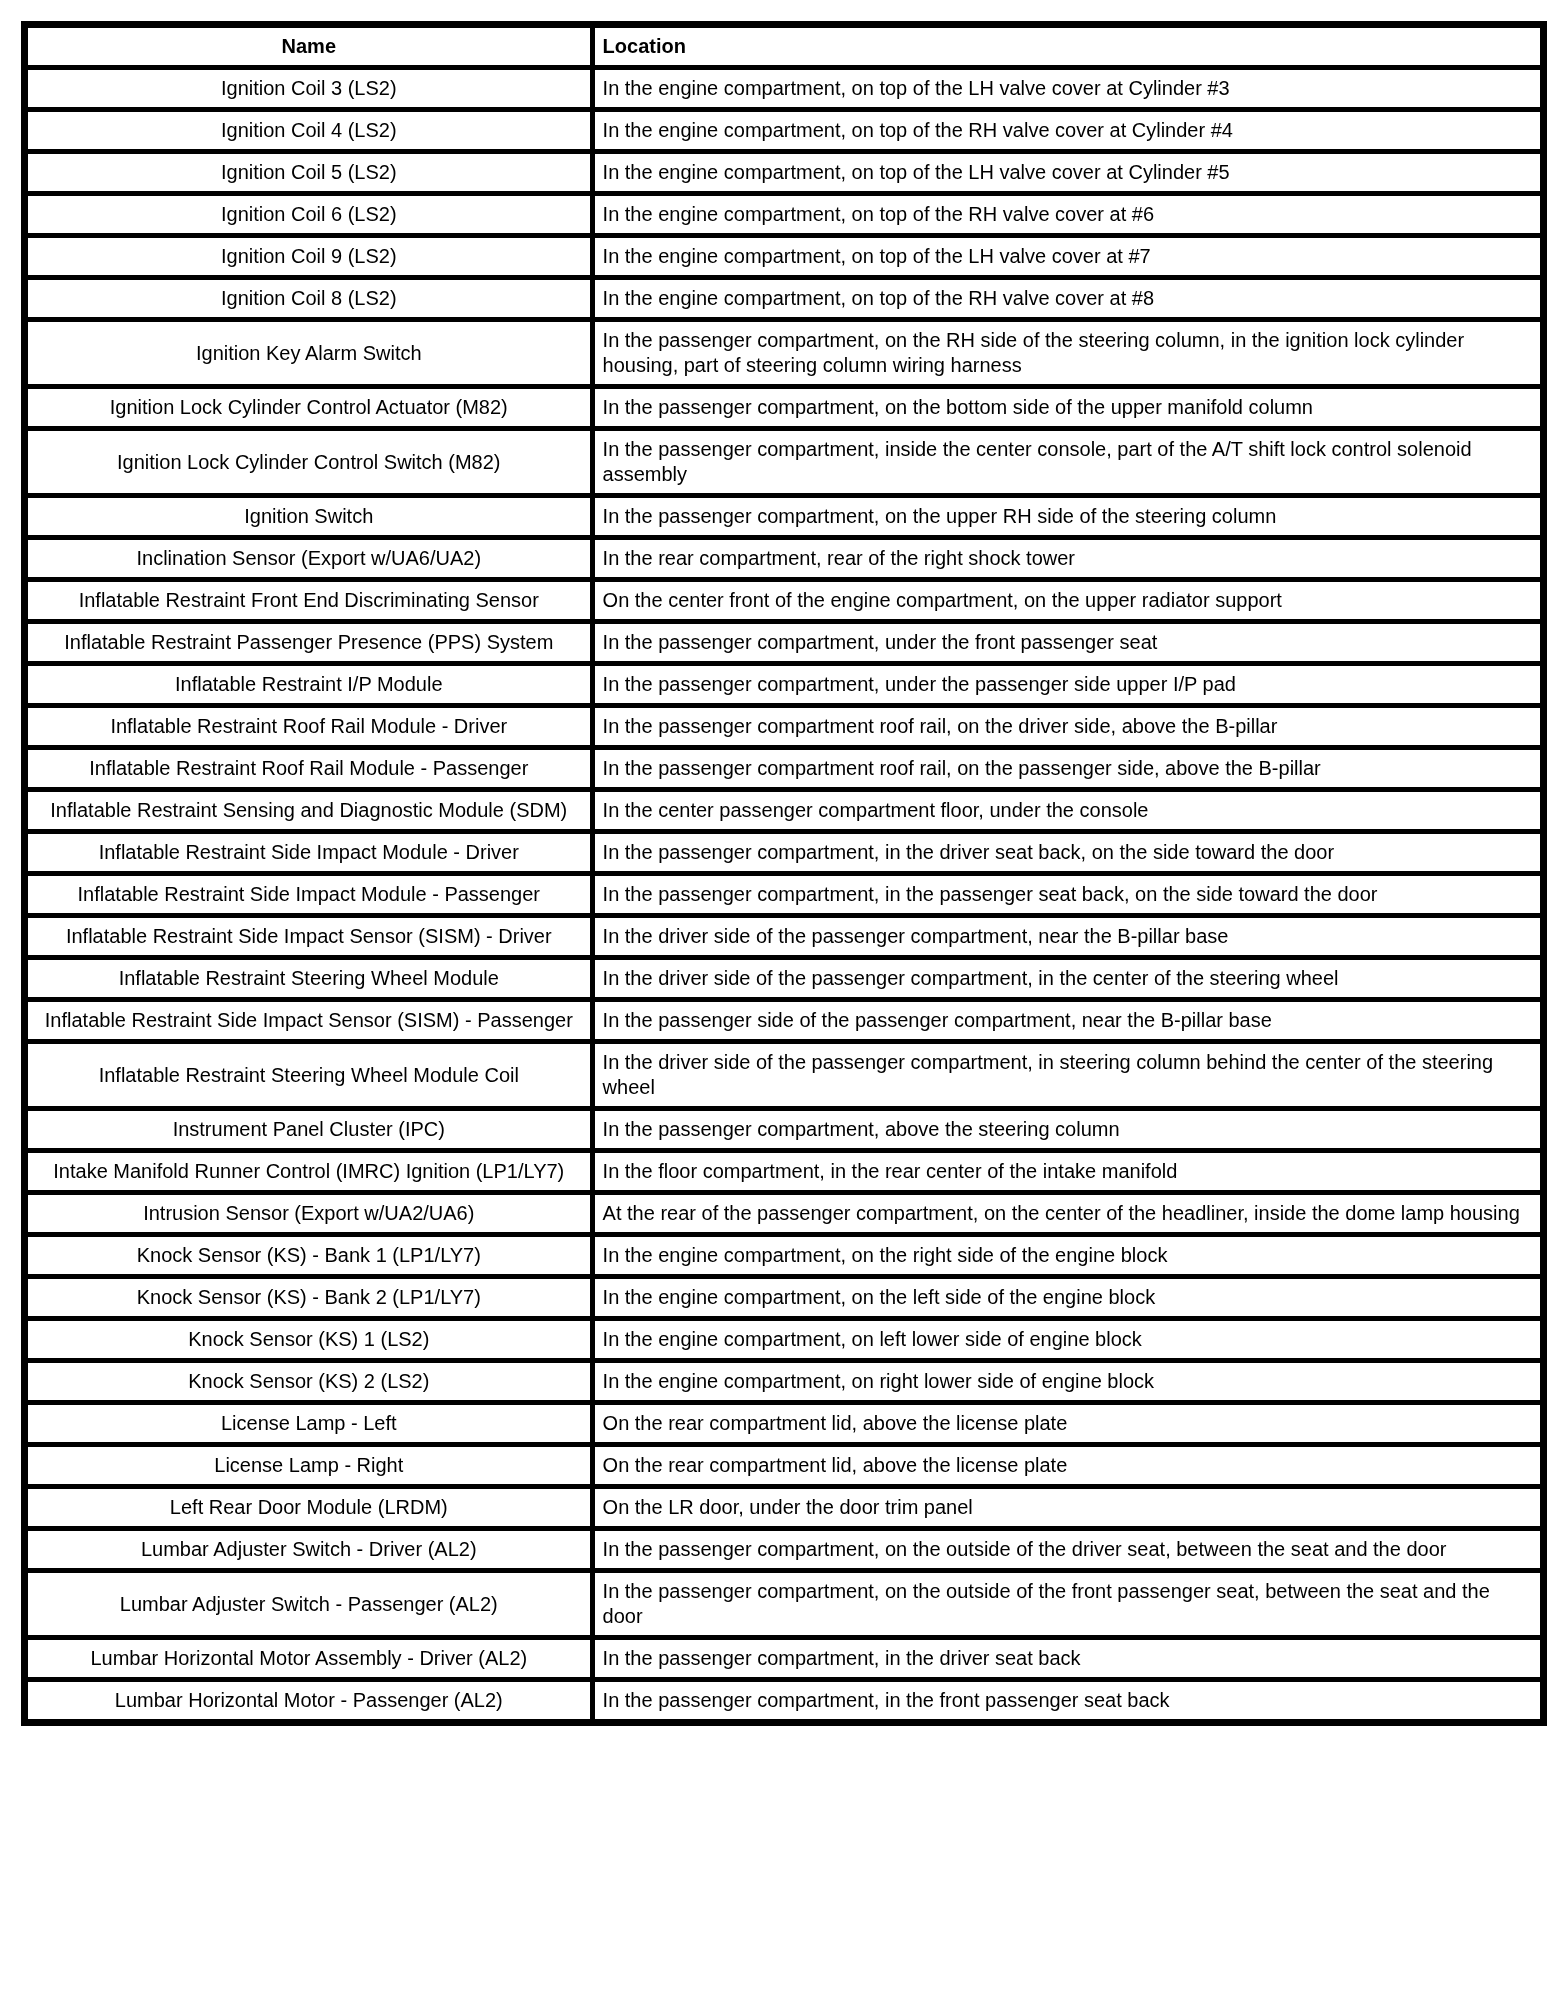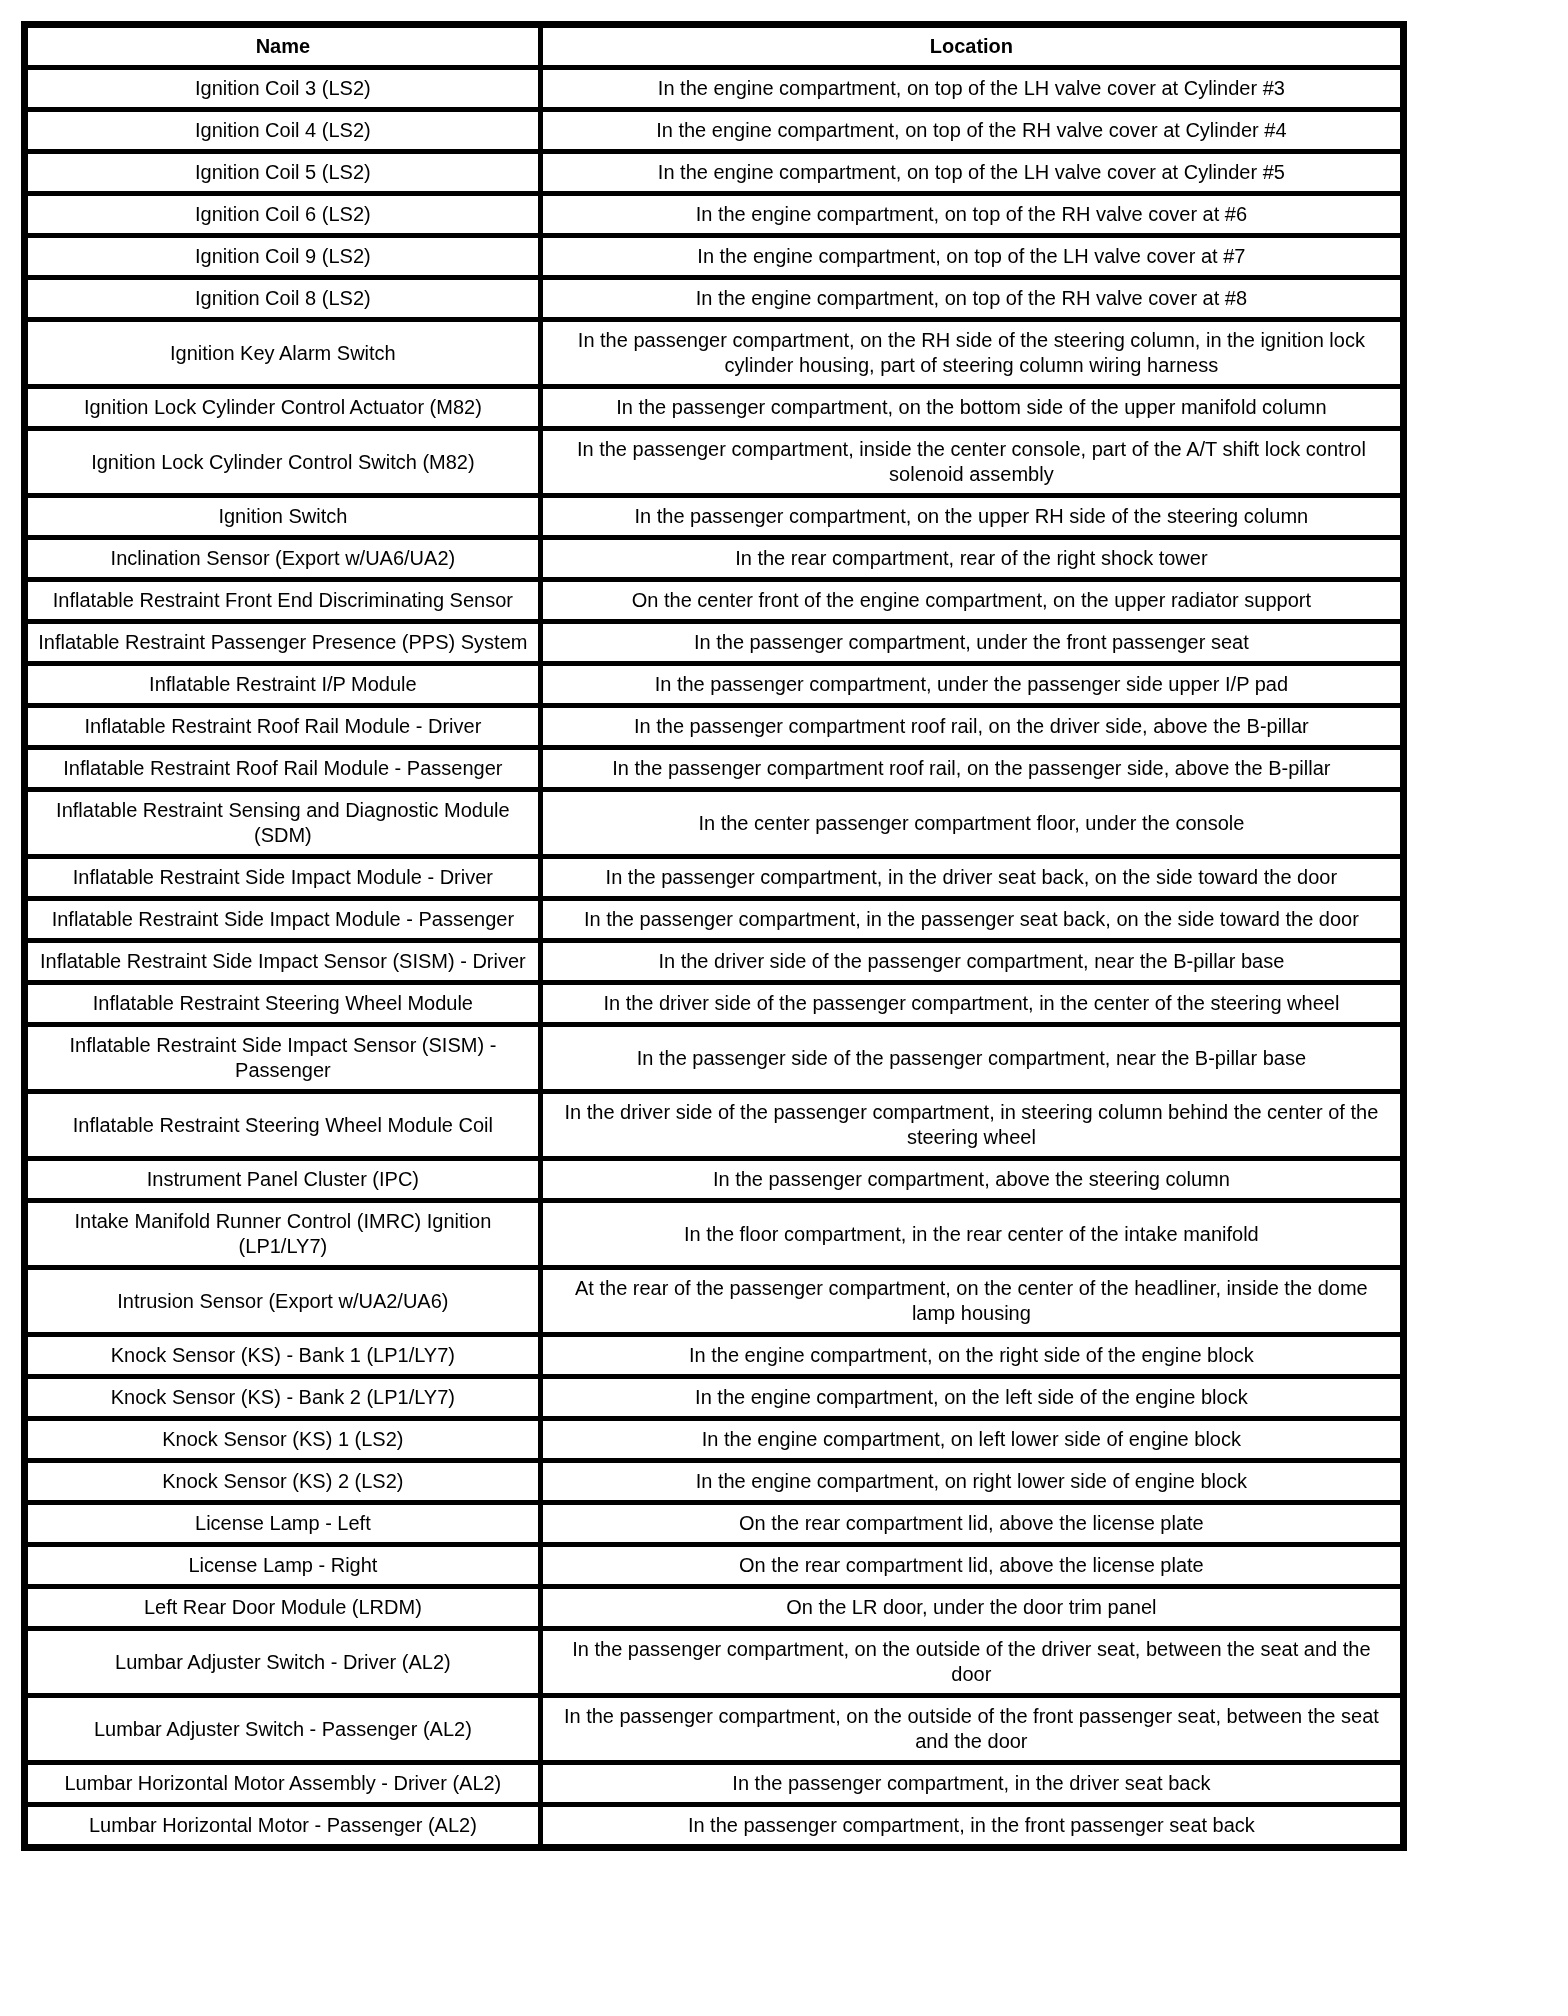--- a/index.html
+++ b/index.html
@@ -9,39 +9,39 @@
   }
   body {
     width: 1568px;
     min-height: 2016px;
     font-family: "Liberation Sans", sans-serif;
     color: #000000;
     box-sizing: border-box;
     padding: 21px 21px 26px 21px;
   }
   table.loc-table {
-    width: 1386px;
+    width: 1526px;
     border-collapse: collapse;
     table-layout: fixed;
   }
   table.loc-table, table.loc-table th, table.loc-table td {
     border-style: solid;
     border-color: #000000;
   }
   table.loc-table { border-width: 7px; }
   table.loc-table th, table.loc-table td {
     border-width: 5px;
     font-size: 20px;
     line-height: 25px;
     padding: 6px 8px;
     vertical-align: middle;
     overflow: hidden;
   }
   th.col-name, td.col-name { width: 37%; text-align: center; }
-  th.col-loc, td.col-loc { width: 63%; text-align: center; }
+  th.col-loc, td.col-loc { width: 63%; text-align: left; }
   thead th {
     font-weight: bold;
     text-align: center;
   }
   td.col-name { padding-left: 4px; padding-right: 4px; }
   td.col-loc  { padding-left: 6px; }
 </style>
 </head>
 <body>
 

